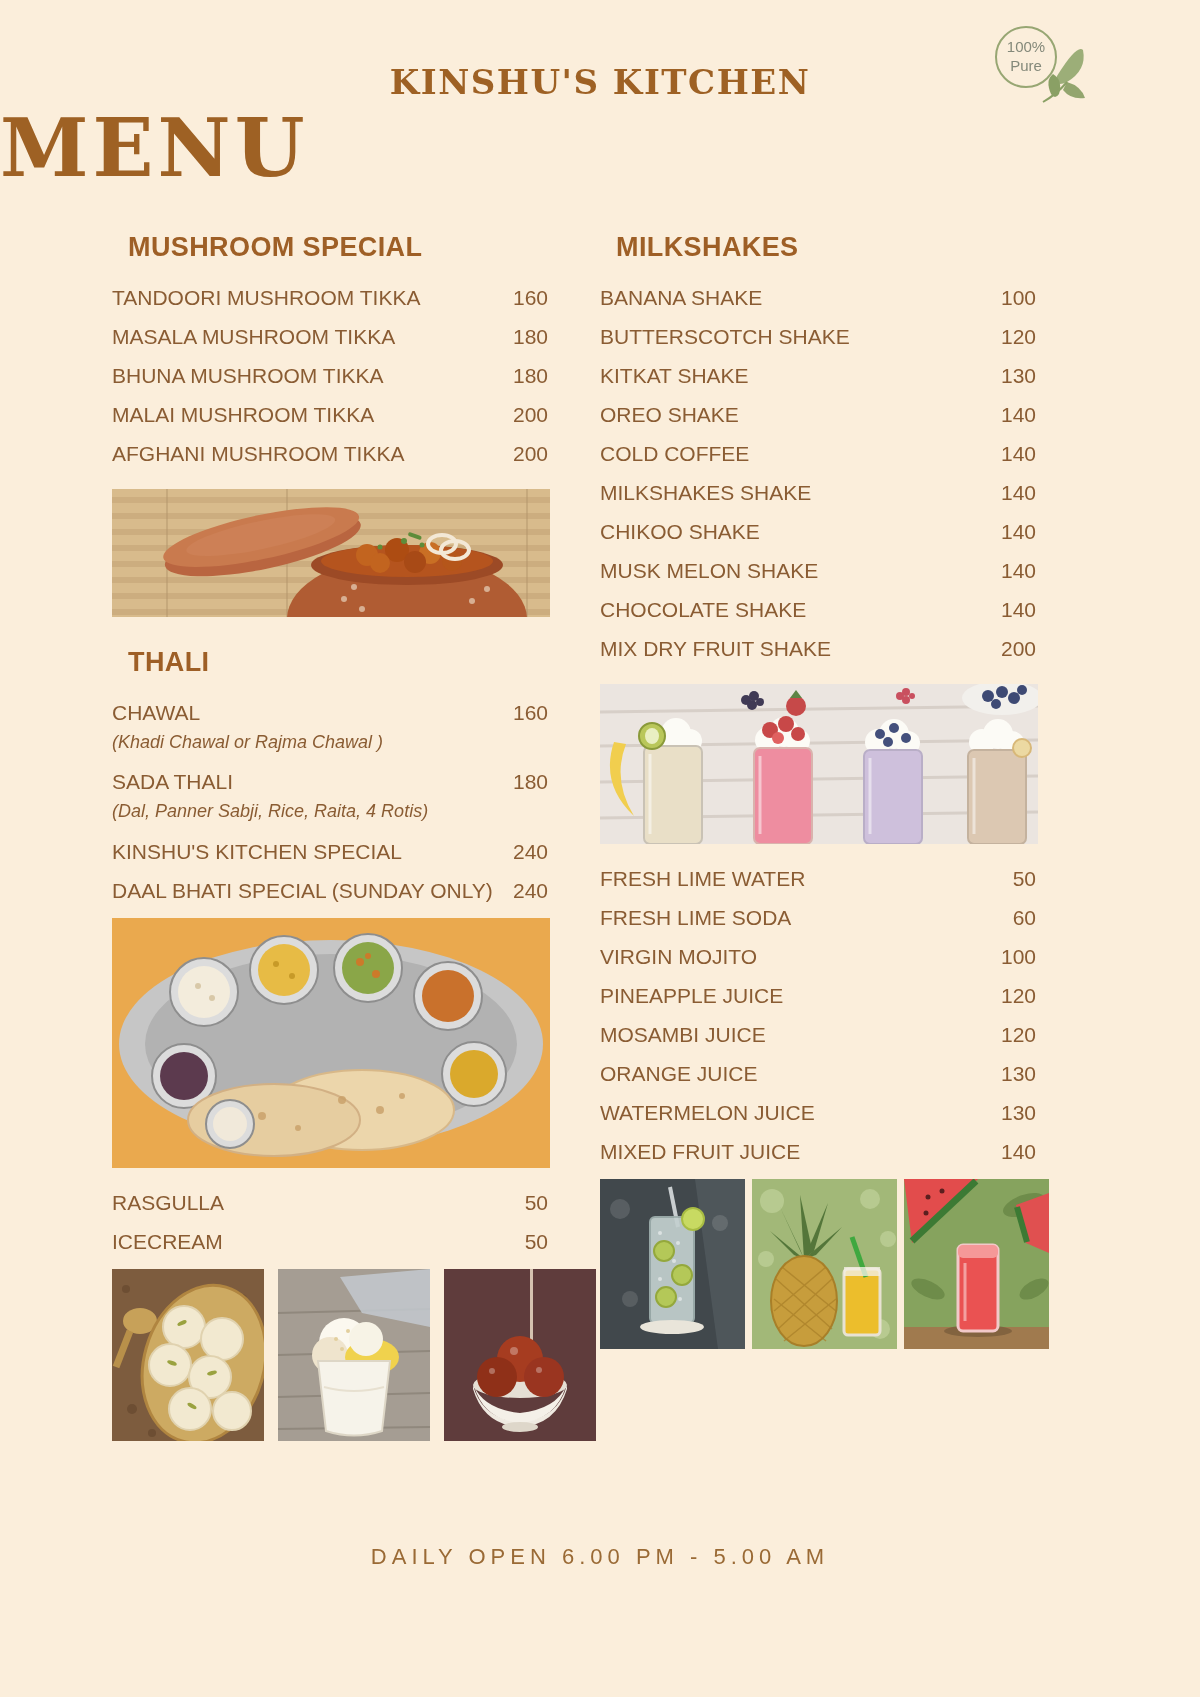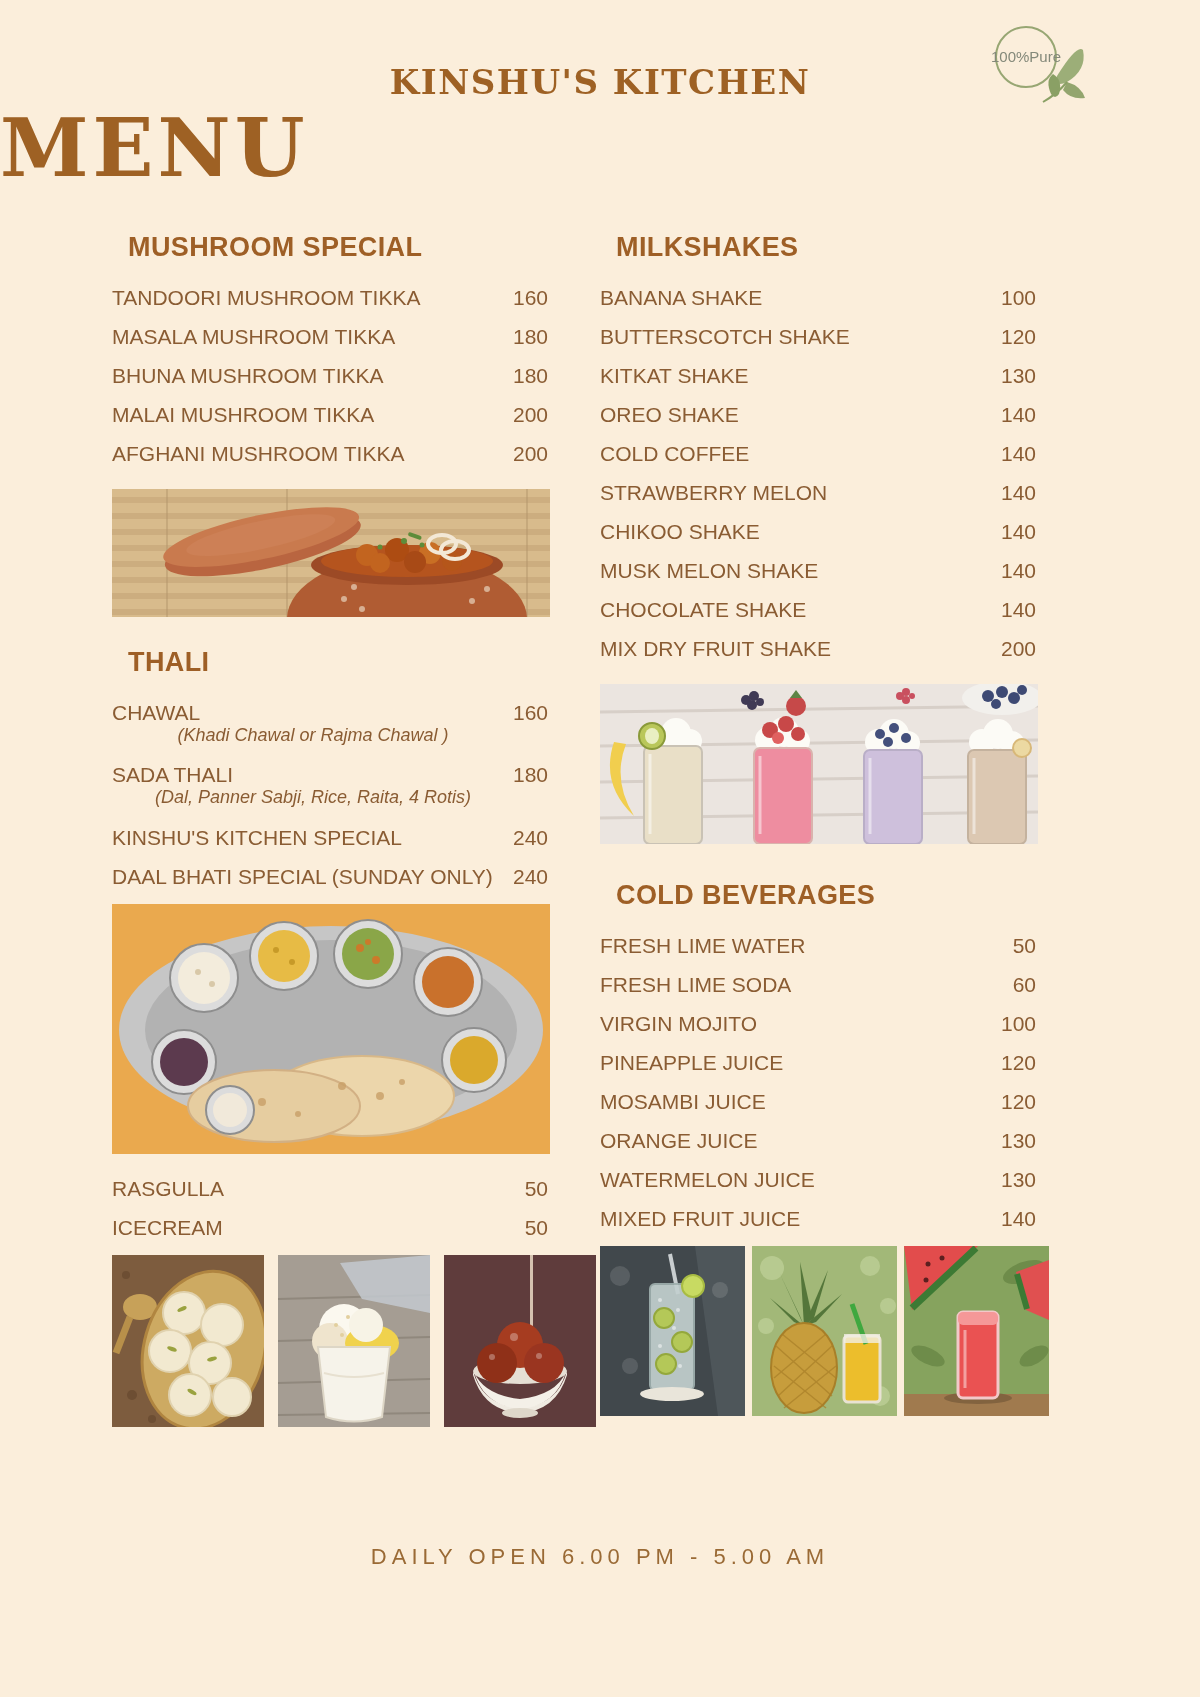--- a/index.html
+++ b/index.html
@@ -16,21 +16,21 @@
     color:#9e6124; font-size:34px; letter-spacing:1.5px;
   }
   .menu-title {
     font-family:"DejaVu Serif", serif; font-weight:bold;
     color:#9e6124; font-size:80px; letter-spacing:4px; line-height:1; margin-top:6px;
   }
   .badge-wrap { position:absolute; left:993px; top:24px; width:96px; height:86px; }
   .badge-circle {
     position:absolute; left:2px; top:2px; width:62px; height:62px;
     border:2.5px solid #97a673; border-radius:50%; box-sizing:border-box;
-    display:flex; flex-direction:row; align-items:center; justify-content:center;
+    display:flex; flex-direction:column; align-items:center; justify-content:center;
     color:#84897a; font-size:15px; line-height:1.25;
   }
   .badge-leaves { position:absolute; left:44px; top:18px; }
 
   .col { position:absolute; top:216px; width:438px; }
   .col-left { left:112px; }
   .col-right { left:600px; }
 
   .section-title {
     margin:16px; font-size:27px; font-weight:800; color:#9e5f26;
@@ -38,21 +38,21 @@
   }
   .menu-list { margin-top:23px; }
   .menu-item { margin-bottom:16px; }
   .menu-row {
     display:flex; justify-content:space-between; align-items:flex-start;
     color:#8a5c33; font-size:21px; line-height:23px;
   }
   .item-price { padding-right:2px; }
   .item-desc {
     font-size:18px; font-style:italic; color:#8a5c33;
-    max-width:402px; line-height:1.3;text-align:center;
+    margin-top:7px; max-width:402px; line-height:1.3;
   }
   .photo { margin-top:24px; font-size:0; }
   .photo svg { display:block; }
   .photo-row { display:flex; margin-top:14px; font-size:0; }
   .photo-row .gap14 { margin-right:14px; }
   .photo-row .gap7 { margin-right:7px; }
   .mt30 { margin-top:30px; }
   .mt36 { margin-top:36px; }
   .mt16 { margin-top:16px; }
 
@@ -398,21 +398,21 @@
       <div class="menu-item">
         <div class="menu-row">
           <span class="item-name">COLD COFFEE</span>
           <span class="item-price">140</span>
         </div>
 
       </div>
 
       <div class="menu-item">
         <div class="menu-row">
-          <span class="item-name">STRAWBERRY MELON</span>
+          <span class="item-name">MILKSHAKES SHAKE</span>
           <span class="item-price">140</span>
         </div>
 
       </div>
 
       <div class="menu-item">
         <div class="menu-row">
           <span class="item-name">CHIKOO SHAKE</span>
           <span class="item-price">140</span>
         </div>
@@ -521,21 +521,20 @@
       <circle cx="422" cy="64" r="9" fill="#ecd9a2" stroke="#d8b878" stroke-width="2"></circle>
       <g stroke="#ffffff" opacity="0.5" stroke-width="3">
         <line x1="50" y1="70" x2="50" y2="150"></line>
           <line x1="160" y1="72" x2="160" y2="150"></line>
         <line x1="270" y1="74" x2="270" y2="150"></line>
           <line x1="374" y1="74" x2="374" y2="150"></line>
       </g>
     </svg>
   </div>
 
-  <h2 class="section-title mt36">COLD BEVERAGES</h2>
   <div class="menu-list">
 
       <div class="menu-item">
         <div class="menu-row">
           <span class="item-name">FRESH LIME WATER</span>
           <span class="item-price">50</span>
         </div>
 
       </div>
 

